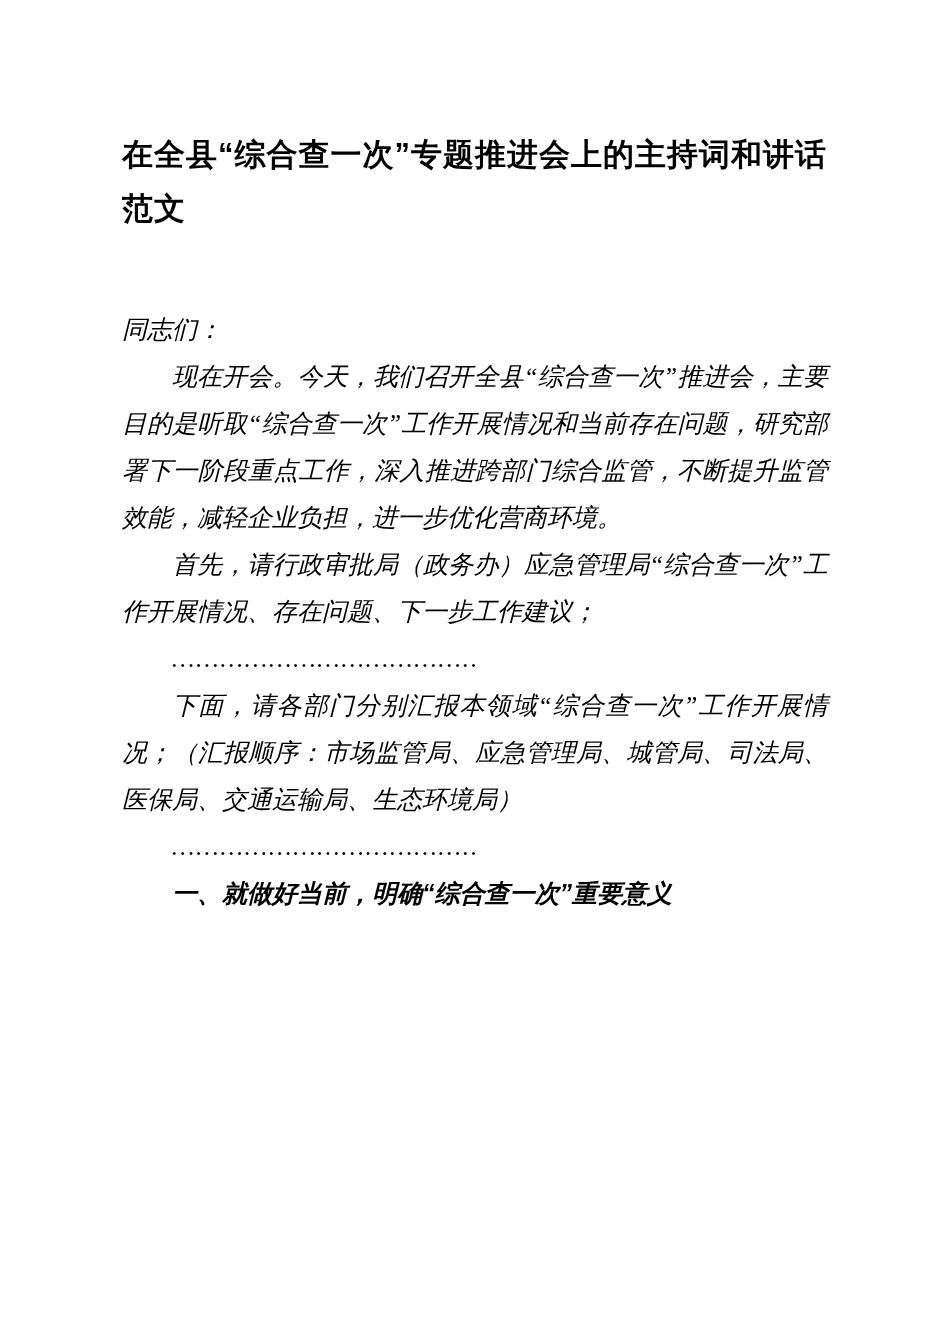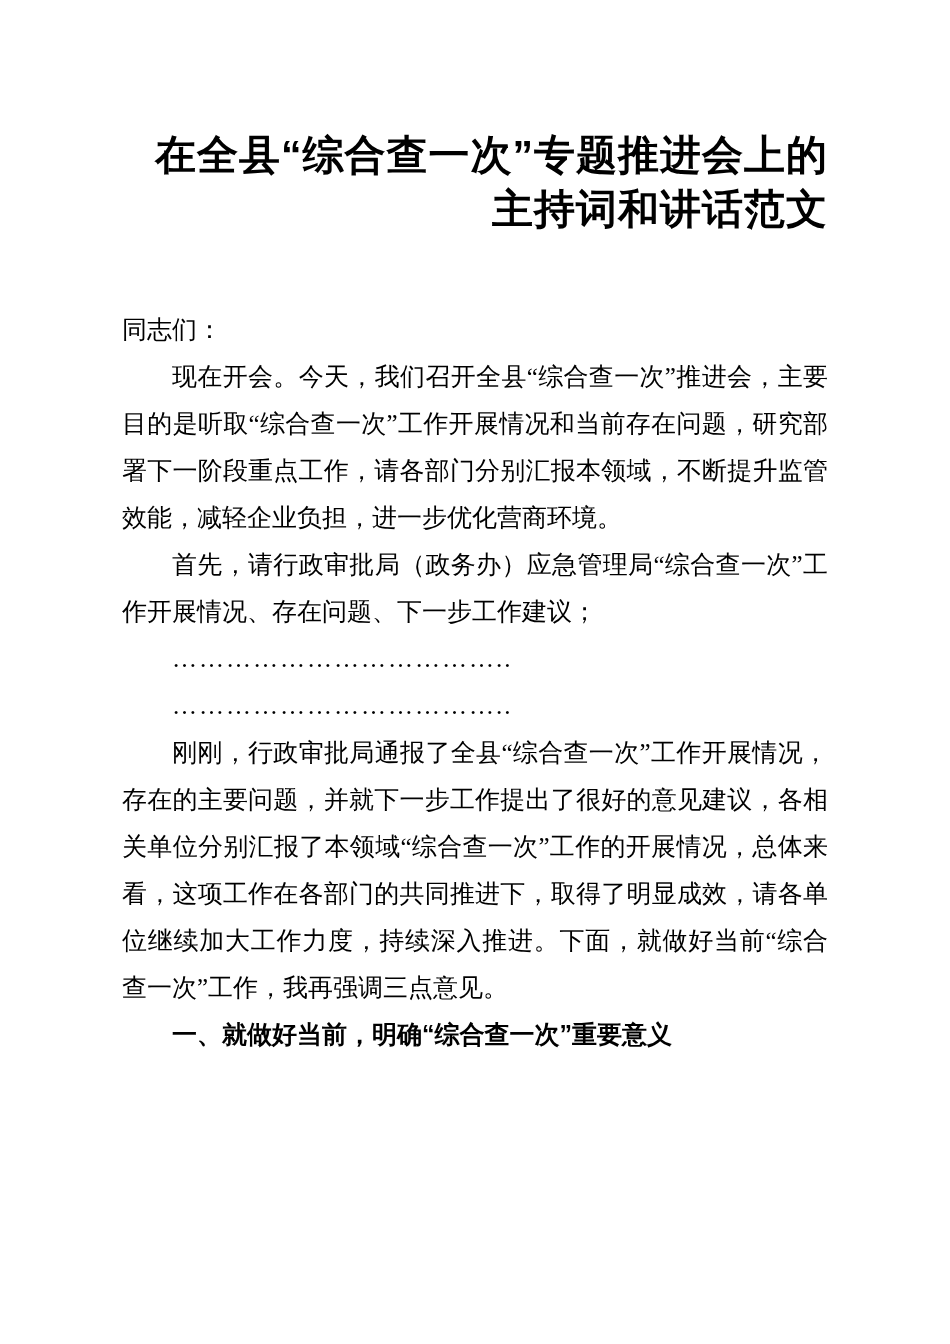--- a/index.html
+++ b/index.html
@@ -12,33 +12,34 @@
     height: 1344px;
     margin: 0 auto;
     background: #ffffff;
     box-sizing: border-box;
     padding: 128px 122px 0 122px;
     overflow: hidden;
   }
   .doc-title {
     font-family: "Liberation Sans", "DejaVu Sans", sans-serif;
     font-weight: 900;
-    font-size: 41px;
+    font-size: 31px;
     line-height: 54px;
     color: #000000;
-    text-align: right;
+    text-align: left;
     margin: 0 0 70px 0;
     letter-spacing: 1px;
   }
   .doc-body {
     font-family: "Liberation Serif", "DejaVu Serif", serif;
     font-size: 25px;
     line-height: 47px;
     color: #000000;
     text-align: justify;
+    font-style: italic;
   }
   .para {
     margin: 0;
     padding: 0;
   }
   .para.indent {
     text-indent: 2em;
   }
   .para.bold {
     font-family: "Liberation Sans", "DejaVu Sans", sans-serif;
@@ -48,20 +49,20 @@
     letter-spacing: 2px;
   }
 </style>
 </head>
 <body>
 
 <div class="page">
   <h1 class="doc-title">在全县“综合查一次”专题推进会上的主持词和讲话范文</h1>
   <div class="doc-body" id="doc-body">
       <p class="para">同志们：</p>
-      <p class="para indent">现在开会。今天，我们召开全县“综合查一次”推进会，主要目的是听取“综合查一次”工作开展情况和当前存在问题，研究部署下一阶段重点工作，请各部门分别汇报本领域，不断提升监管效能，减轻企业负担，进一步优化营商环境。</p>
+      <p class="para indent">现在开会。今天，我们召开全县“综合查一次”推进会，主要目的是听取“综合查一次”工作开展情况和当前存在问题，研究部署下一阶段重点工作，深入推进跨部门综合监管，不断提升监管效能，减轻企业负担，进一步优化营商环境。</p>
       <p class="para indent">首先，请行政审批局（政务办）应急管理局“综合查一次”工作开展情况、存在问题、下一步工作建议；</p>
       <p class="para indent dots">………………………………..</p>
+      <p class="para indent">下面，请各部门分别汇报本领域“综合查一次”工作开展情况；（汇报顺序：市场监管局、应急管理局、城管局、司法局、医保局、交通运输局、生态环境局）</p>
       <p class="para indent dots">………………………………..</p>
-      <p class="para indent">刚刚，行政审批局通报了全县“综合查一次”工作开展情况，存在的主要问题，并就下一步工作提出了很好的意见建议，各相关单位分别汇报了本领域“综合查一次”工作的开展情况，总体来看，这项工作在各部门的共同推进下，取得了明显成效，请各单位继续加大工作力度，持续深入推进。下面，就做好当前“综合查一次”工作，我再强调三点意见。</p>
       <p class="para indent bold">一、就做好当前，明确“综合查一次”重要意义</p>
     </div>
 </div>
 
 </body></html>

